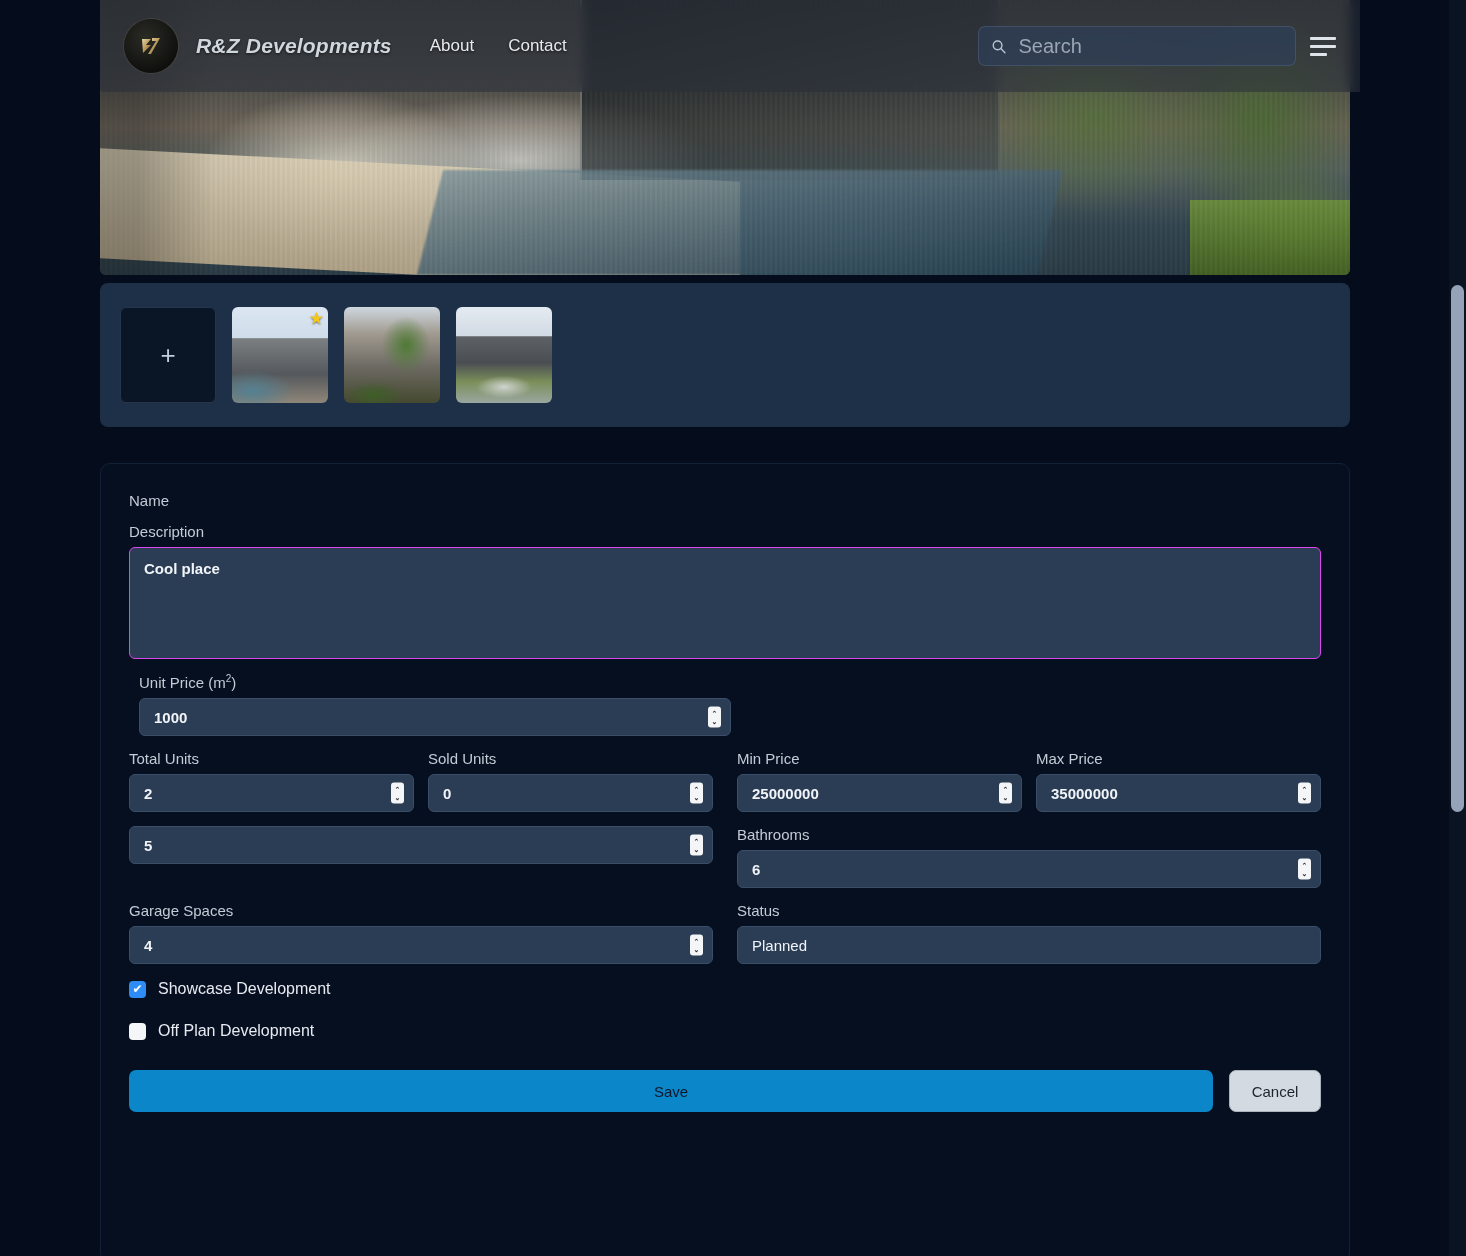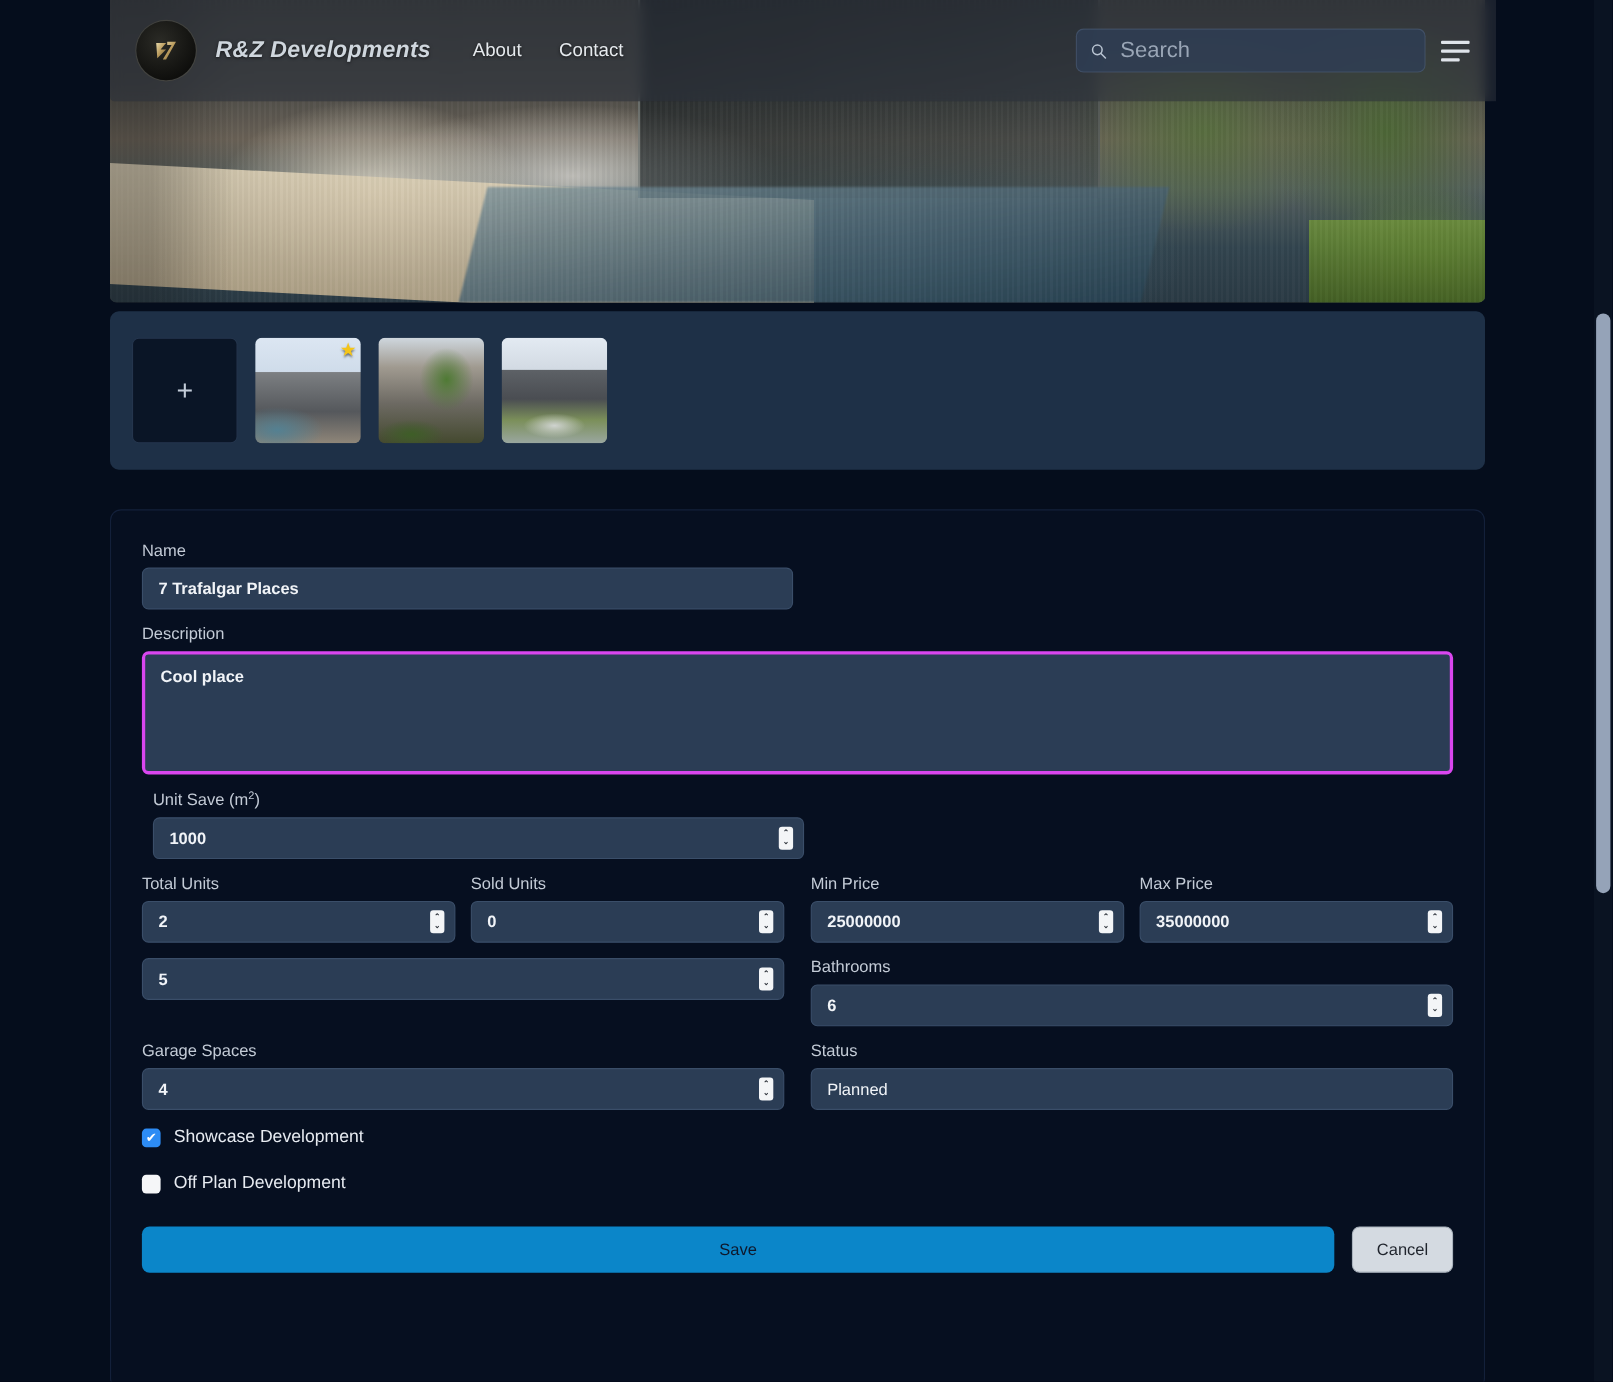--- a/index.html
+++ b/index.html
@@ -195,21 +195,21 @@
     font-family: "Liberation Sans", sans-serif;
     padding: 0 14px;
     outline: none;
     display: flex; align-items: center;
     position: relative;
   }
   .inp.plain { font-weight: normal; }
   .txta {
     width: 100%; height: 112px;
     background: #2b3d55;
-    border: 3px solid #d946ef;
+    border: 1px solid #d946ef;
     border-radius: 6px;
     color: #f1f4f8;
     font-size: 15px; font-weight: bold;
     font-family: "Liberation Sans", sans-serif;
     padding: 12px 14px;
     outline: none; resize: none;
   }
   .spinner {
     position: absolute; right: 9px; top: 50%;
     transform: translateY(-50%);
@@ -324,37 +324,32 @@
       <span class="thumb-star">★</span>
     </div>
     <div class="thumb t2"></div>
     <div class="thumb t3"></div>
   </div>
 
   <div class="form-card">
 
     <div class="grp">
       <label class="field-label">Name</label>
-      <div style="width:592px">
-        <div class="inp">
-          <span>7 Trafalgar Places</span>
-        </div>
-      </div>
     </div>
 
     <div class="grp">
       <label class="field-label">Description</label>
       <div class="txta">
         <span>Cool place</span>
       </div>
     </div>
 
     <div class="row grp">
       <div style="width:592px;margin-left:10px">
-        <label class="field-label"><span>Unit Save (m</span><sup>2</sup><span>)</span></label>
+        <label class="field-label"><span>Unit Price (m</span><sup>2</sup><span>)</span></label>
         <div class="inp">
           <span>1000</span>
           <span class="spinner">
             <i>⌃</i>
             <i>⌄</i>
           </span>
         </div>
       </div>
     </div>
 

